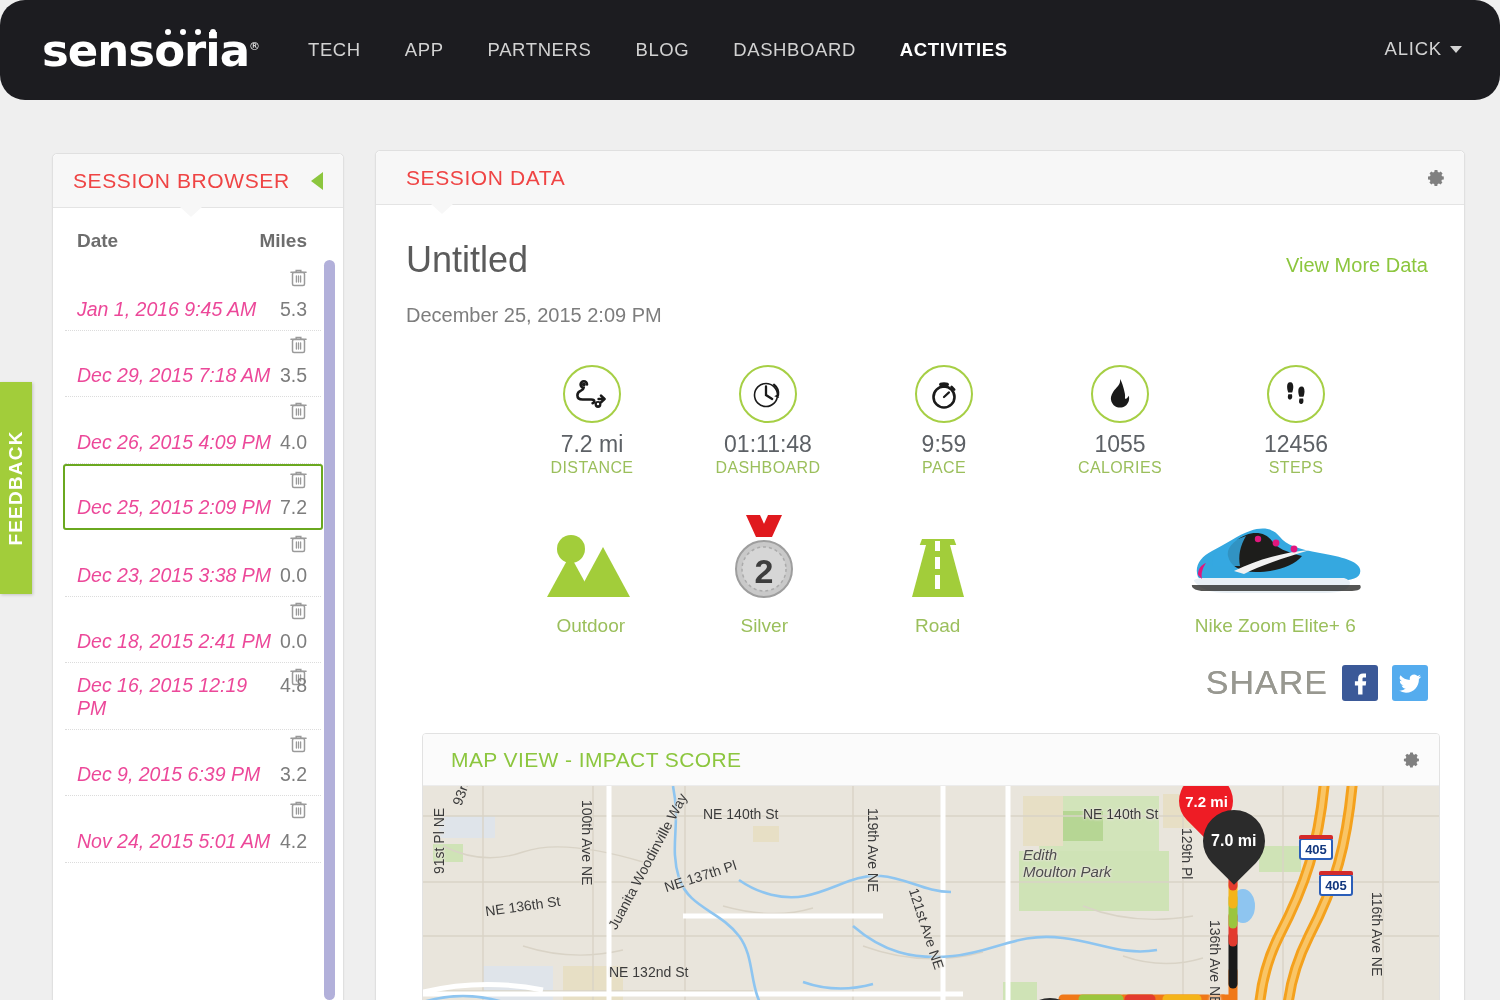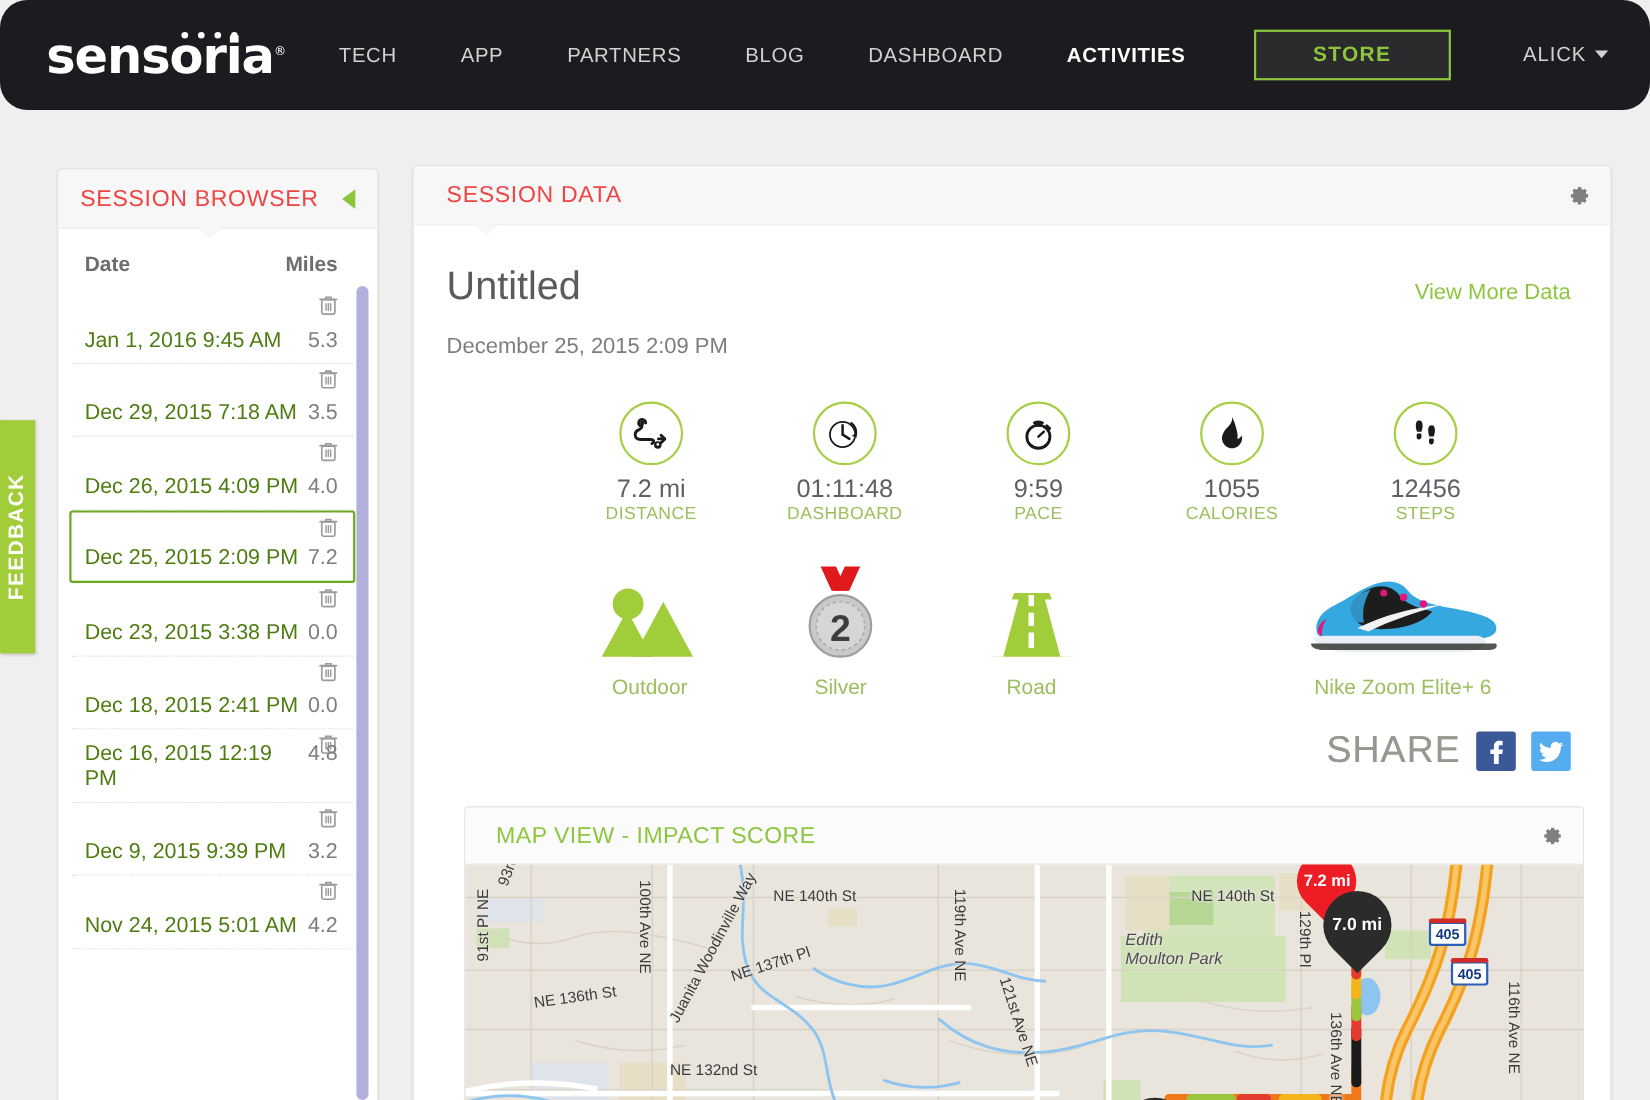--- a/index.html
+++ b/index.html
@@ -37,21 +37,21 @@
   }
   .logo-reg {
     font-size: 11px;
     color: #ffffff;
     vertical-align: super;
     font-weight: normal;
   }
   .logo-dots { position: absolute; top: 9px; left: 123px; display: flex; gap: 9px; }
   .logo-dots i { display: block; width: 6px; height: 6px; border-radius: 50%; background: #fff; }
 
-  .nav-links { display: flex; align-items: center; gap: 14px; margin-left: 14px; }
+  .nav-links { display: flex; align-items: center; gap: 0px; margin-left: 14px; }
   .nav-link {
     color: #d2d2d2;
     font-size: 18.5px;
     letter-spacing: 0.6px;
     padding: 8px 22px;
     text-decoration: none;
     font-family: "Liberation Sans", sans-serif;
     cursor: pointer;
     white-space: nowrap;
   }
@@ -173,21 +173,21 @@
     cursor: pointer;
   }
   .sb-row .trash {
     position: absolute; right: 14px; top: 4px;
     cursor: pointer; line-height: 0;
   }
   .sb-row .rowline {
     position: absolute; bottom: 9px; left: 12px; right: 14px;
     display: flex; justify-content: space-between; align-items: baseline;
   }
-  .sb-date { color: #4d7c0f; font-size: 19.5px; }
+  .sb-date { color: #ec4899; font-size: 19.5px; font-style: italic; }
   .sb-miles { color: #7d7d7d; font-size: 19.5px; }
   .sb-row.selected {
     border: 2px solid #6aa81f;
     border-radius: 3px;
     background: #ffffff;
     margin: 0 -2px;
   }
 
   
   .session-data {
@@ -306,21 +306,20 @@
         </div>
     </div>
 
     <div class="nav-links">
       <a class="nav-link">TECH</a>
       <a class="nav-link">APP</a>
       <a class="nav-link">PARTNERS</a>
       <a class="nav-link">BLOG</a>
       <a class="nav-link">DASHBOARD</a>
       <a class="nav-link active">ACTIVITIES</a>
-      <button class="store-btn">STORE</button>
     </div>
 
     <div class="user-menu">
       <span>ALICK</span>
       <span class="caret-down"></span>
     </div>
   </div>
 
   <div class="feedback-tab">
     <span>FEEDBACK</span>
@@ -429,21 +428,21 @@
             </span>
           </div>
           <div class="sb-row">
             <span class="trash"><svg width="17" height="19" viewBox="0 0 17 19">
                 <rect x="2.5" y="4.5" width="12" height="13" rx="1.5" fill="none" stroke="#9a9a9a" stroke-width="1.5"></rect>
                 <path d="M1 4.2h15" stroke="#9a9a9a" stroke-width="1.6" stroke-linecap="round"></path>
                 <path d="M6.2 4V2.4h4.6V4" fill="none" stroke="#9a9a9a" stroke-width="1.5"></path>
                 <path d="M6.4 8v6M8.5 8v6M10.6 8v6" stroke="#9a9a9a" stroke-width="1.3" stroke-linecap="round"></path>
               </svg></span>
             <span class="rowline">
-              <span class="sb-date">Dec 9, 2015 9:39 PM</span>
+              <span class="sb-date">Dec 9, 2015 6:39 PM</span>
               <span class="sb-miles">3.2</span>
             </span>
           </div>
           <div class="sb-row">
             <span class="trash"><svg width="17" height="19" viewBox="0 0 17 19">
                 <rect x="2.5" y="4.5" width="12" height="13" rx="1.5" fill="none" stroke="#9a9a9a" stroke-width="1.5"></rect>
                 <path d="M1 4.2h15" stroke="#9a9a9a" stroke-width="1.6" stroke-linecap="round"></path>
                 <path d="M6.2 4V2.4h4.6V4" fill="none" stroke="#9a9a9a" stroke-width="1.5"></path>
                 <path d="M6.4 8v6M8.5 8v6M10.6 8v6" stroke="#9a9a9a" stroke-width="1.3" stroke-linecap="round"></path>
               </svg></span>

